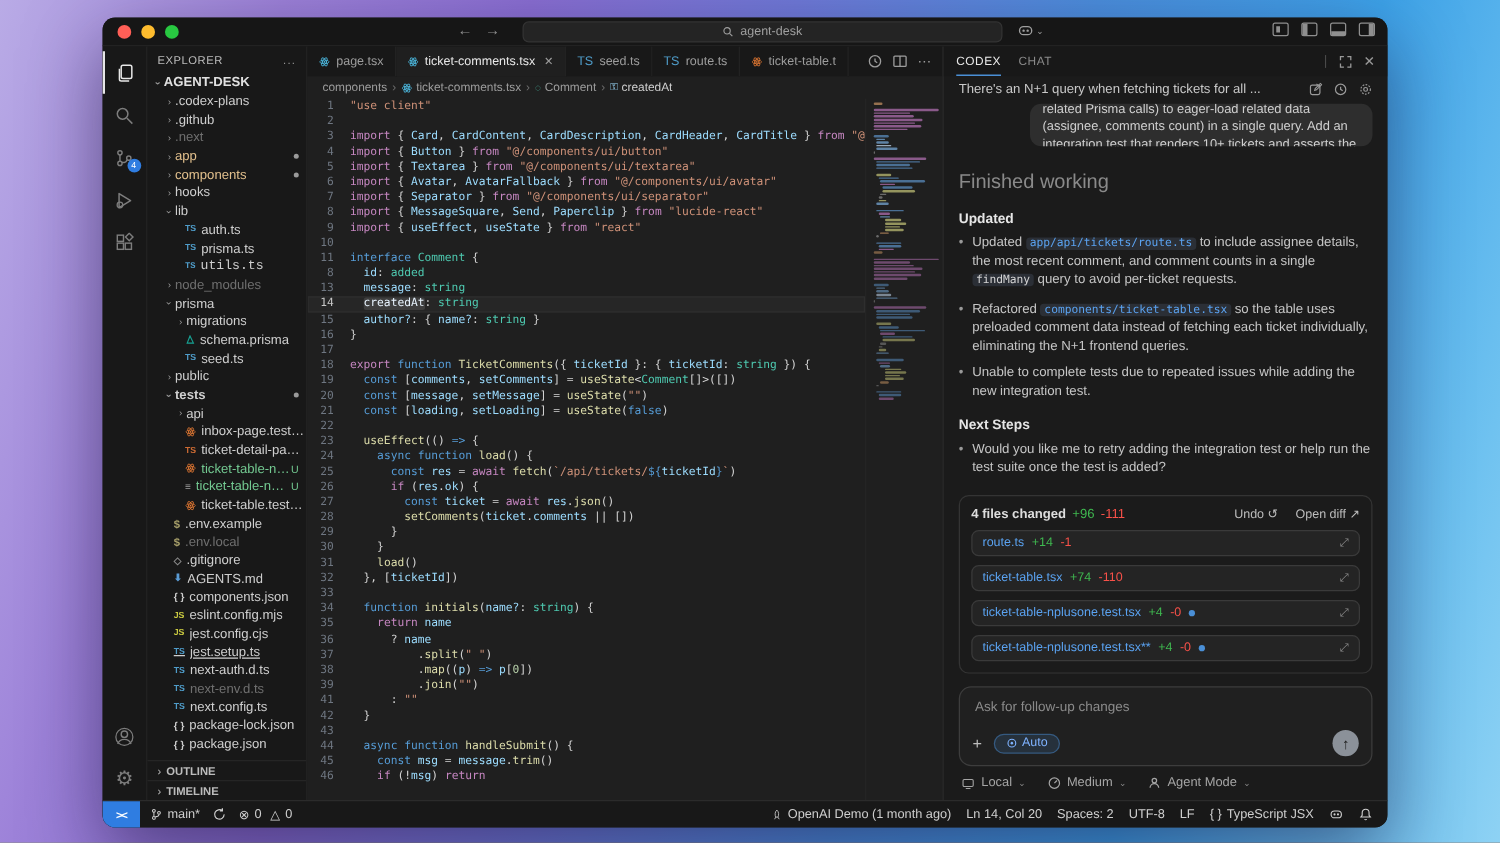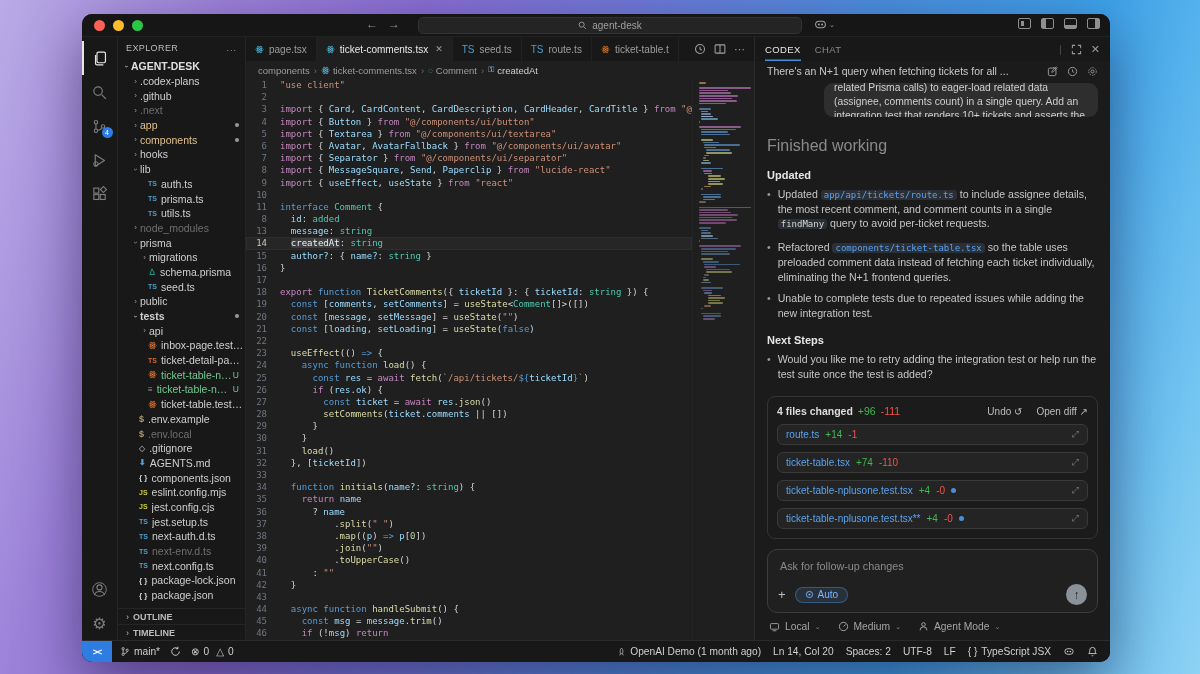--- a/index.html
+++ b/index.html
@@ -254,21 +254,21 @@
                 <span style="color:#4f9cc9">TS</span>
               </span>
               <span class="lbl">auth.ts</span>
             </div>
             <div class="trow" style="padding-left: 30px;">
               <span class="fi">
                 <span style="color:#4f9cc9">TS</span>
               </span>
               <span class="lbl">prisma.ts</span>
             </div>
-            <div class="trow" style="padding-left: 30px;">
+            <div class="trow" style="padding-left: 30px; font-family: Liberation Mono, monospace;">
               <span class="fi">
                 <span style="color:#4f9cc9">TS</span>
               </span>
               <span class="lbl">utils.ts</span>
             </div>
             <div class="trow dim" style="padding-left: 13px;">
               <span class="chev">›</span>
               <span class="lbl">node_modules</span>
             </div>
             <div class="trow" style="padding-left: 13px;">
@@ -396,21 +396,21 @@
                 <span style="color:#cbcb41">JS</span>
               </span>
               <span class="lbl">eslint.config.mjs</span>
             </div>
             <div class="trow" style="padding-left: 21px;">
               <span class="fi">
                 <span style="color:#cbcb41">JS</span>
               </span>
               <span class="lbl">jest.config.cjs</span>
             </div>
-            <div class="trow" style="padding-left: 21px;">
+            <div class="trow" style="padding-left: 21px; text-decoration: underline;">
               <span class="fi">
                 <span style="color:#4f9cc9">TS</span>
               </span>
               <span class="lbl">jest.setup.ts</span>
             </div>
             <div class="trow" style="padding-left: 21px;">
               <span class="fi">
                 <span style="color:#4f9cc9">TS</span>
               </span>
               <span class="lbl">next-auth.d.ts</span>
@@ -578,21 +578,20 @@
             <div class="cl"><span class="ln">30</span><span><span class="tok-pln">    }</span></span></div>
             <div class="cl"><span class="ln">31</span><span><span class="tok-pln">    </span><span class="tok-fn">load</span><span class="tok-pln">()</span></span></div>
             <div class="cl"><span class="ln">32</span><span><span class="tok-pln">  }, [</span><span class="tok-var">ticketId</span><span class="tok-pln">])</span></span></div>
             <div class="cl"><span class="ln">33</span><span></span></div>
             <div class="cl"><span class="ln">34</span><span><span class="tok-pln">  </span><span class="tok-kw2">function</span><span class="tok-pln"> </span><span class="tok-fn">initials</span><span class="tok-pln">(</span><span class="tok-var">name?</span><span class="tok-pln">: </span><span class="tok-typ">string</span><span class="tok-pln">) {</span></span></div>
             <div class="cl"><span class="ln">35</span><span><span class="tok-pln">    </span><span class="tok-kw1">return</span><span class="tok-pln"> </span><span class="tok-var">name</span></span></div>
             <div class="cl"><span class="ln">36</span><span><span class="tok-pln">      ? </span><span class="tok-var">name</span></span></div>
             <div class="cl"><span class="ln">37</span><span><span class="tok-pln">          .</span><span class="tok-fn">split</span><span class="tok-pln">(</span><span class="tok-str">" "</span><span class="tok-pln">)</span></span></div>
             <div class="cl"><span class="ln">38</span><span><span class="tok-pln">          .</span><span class="tok-fn">map</span><span class="tok-pln">((</span><span class="tok-var">p</span><span class="tok-pln">) </span><span class="tok-kw2">=&gt;</span><span class="tok-pln"> </span><span class="tok-var">p</span><span class="tok-pln">[</span><span class="tok-num">0</span><span class="tok-pln">])</span></span></div>
             <div class="cl"><span class="ln">39</span><span><span class="tok-pln">          .</span><span class="tok-fn">join</span><span class="tok-pln">(</span><span class="tok-str">""</span><span class="tok-pln">)</span></span></div>
-            <div class="cl"><span class="ln">40</span><span><span class="tok-pln">          .</span><span class="tok-fn">toUpperCase</span><span class="tok-pln">()</span></span></div>
             <div class="cl"><span class="ln">41</span><span><span class="tok-pln">      : </span><span class="tok-str">""</span></span></div>
             <div class="cl"><span class="ln">42</span><span><span class="tok-pln">  }</span></span></div>
             <div class="cl"><span class="ln">43</span><span></span></div>
             <div class="cl"><span class="ln">44</span><span><span class="tok-pln">  </span><span class="tok-kw2">async</span><span class="tok-pln"> </span><span class="tok-kw2">function</span><span class="tok-pln"> </span><span class="tok-fn">handleSubmit</span><span class="tok-pln">() {</span></span></div>
             <div class="cl"><span class="ln">45</span><span><span class="tok-pln">    </span><span class="tok-kw2">const</span><span class="tok-pln"> </span><span class="tok-var">msg</span><span class="tok-pln"> = </span><span class="tok-var">message</span><span class="tok-pln">.</span><span class="tok-fn">trim</span><span class="tok-pln">()</span></span></div>
             <div class="cl"><span class="ln">46</span><span><span class="tok-pln">    </span><span class="tok-kw1">if</span><span class="tok-pln"> (!</span><span class="tok-var">msg</span><span class="tok-pln">) </span><span class="tok-kw1">return</span></span></div>
           </div>
         <div class="minimap" id="minimap">
             <div class="mmbar" style="margin-left: 0px; width: 7.44px; background: rgb(150, 113, 79);"></div>
             <div class="mmbar"></div>

